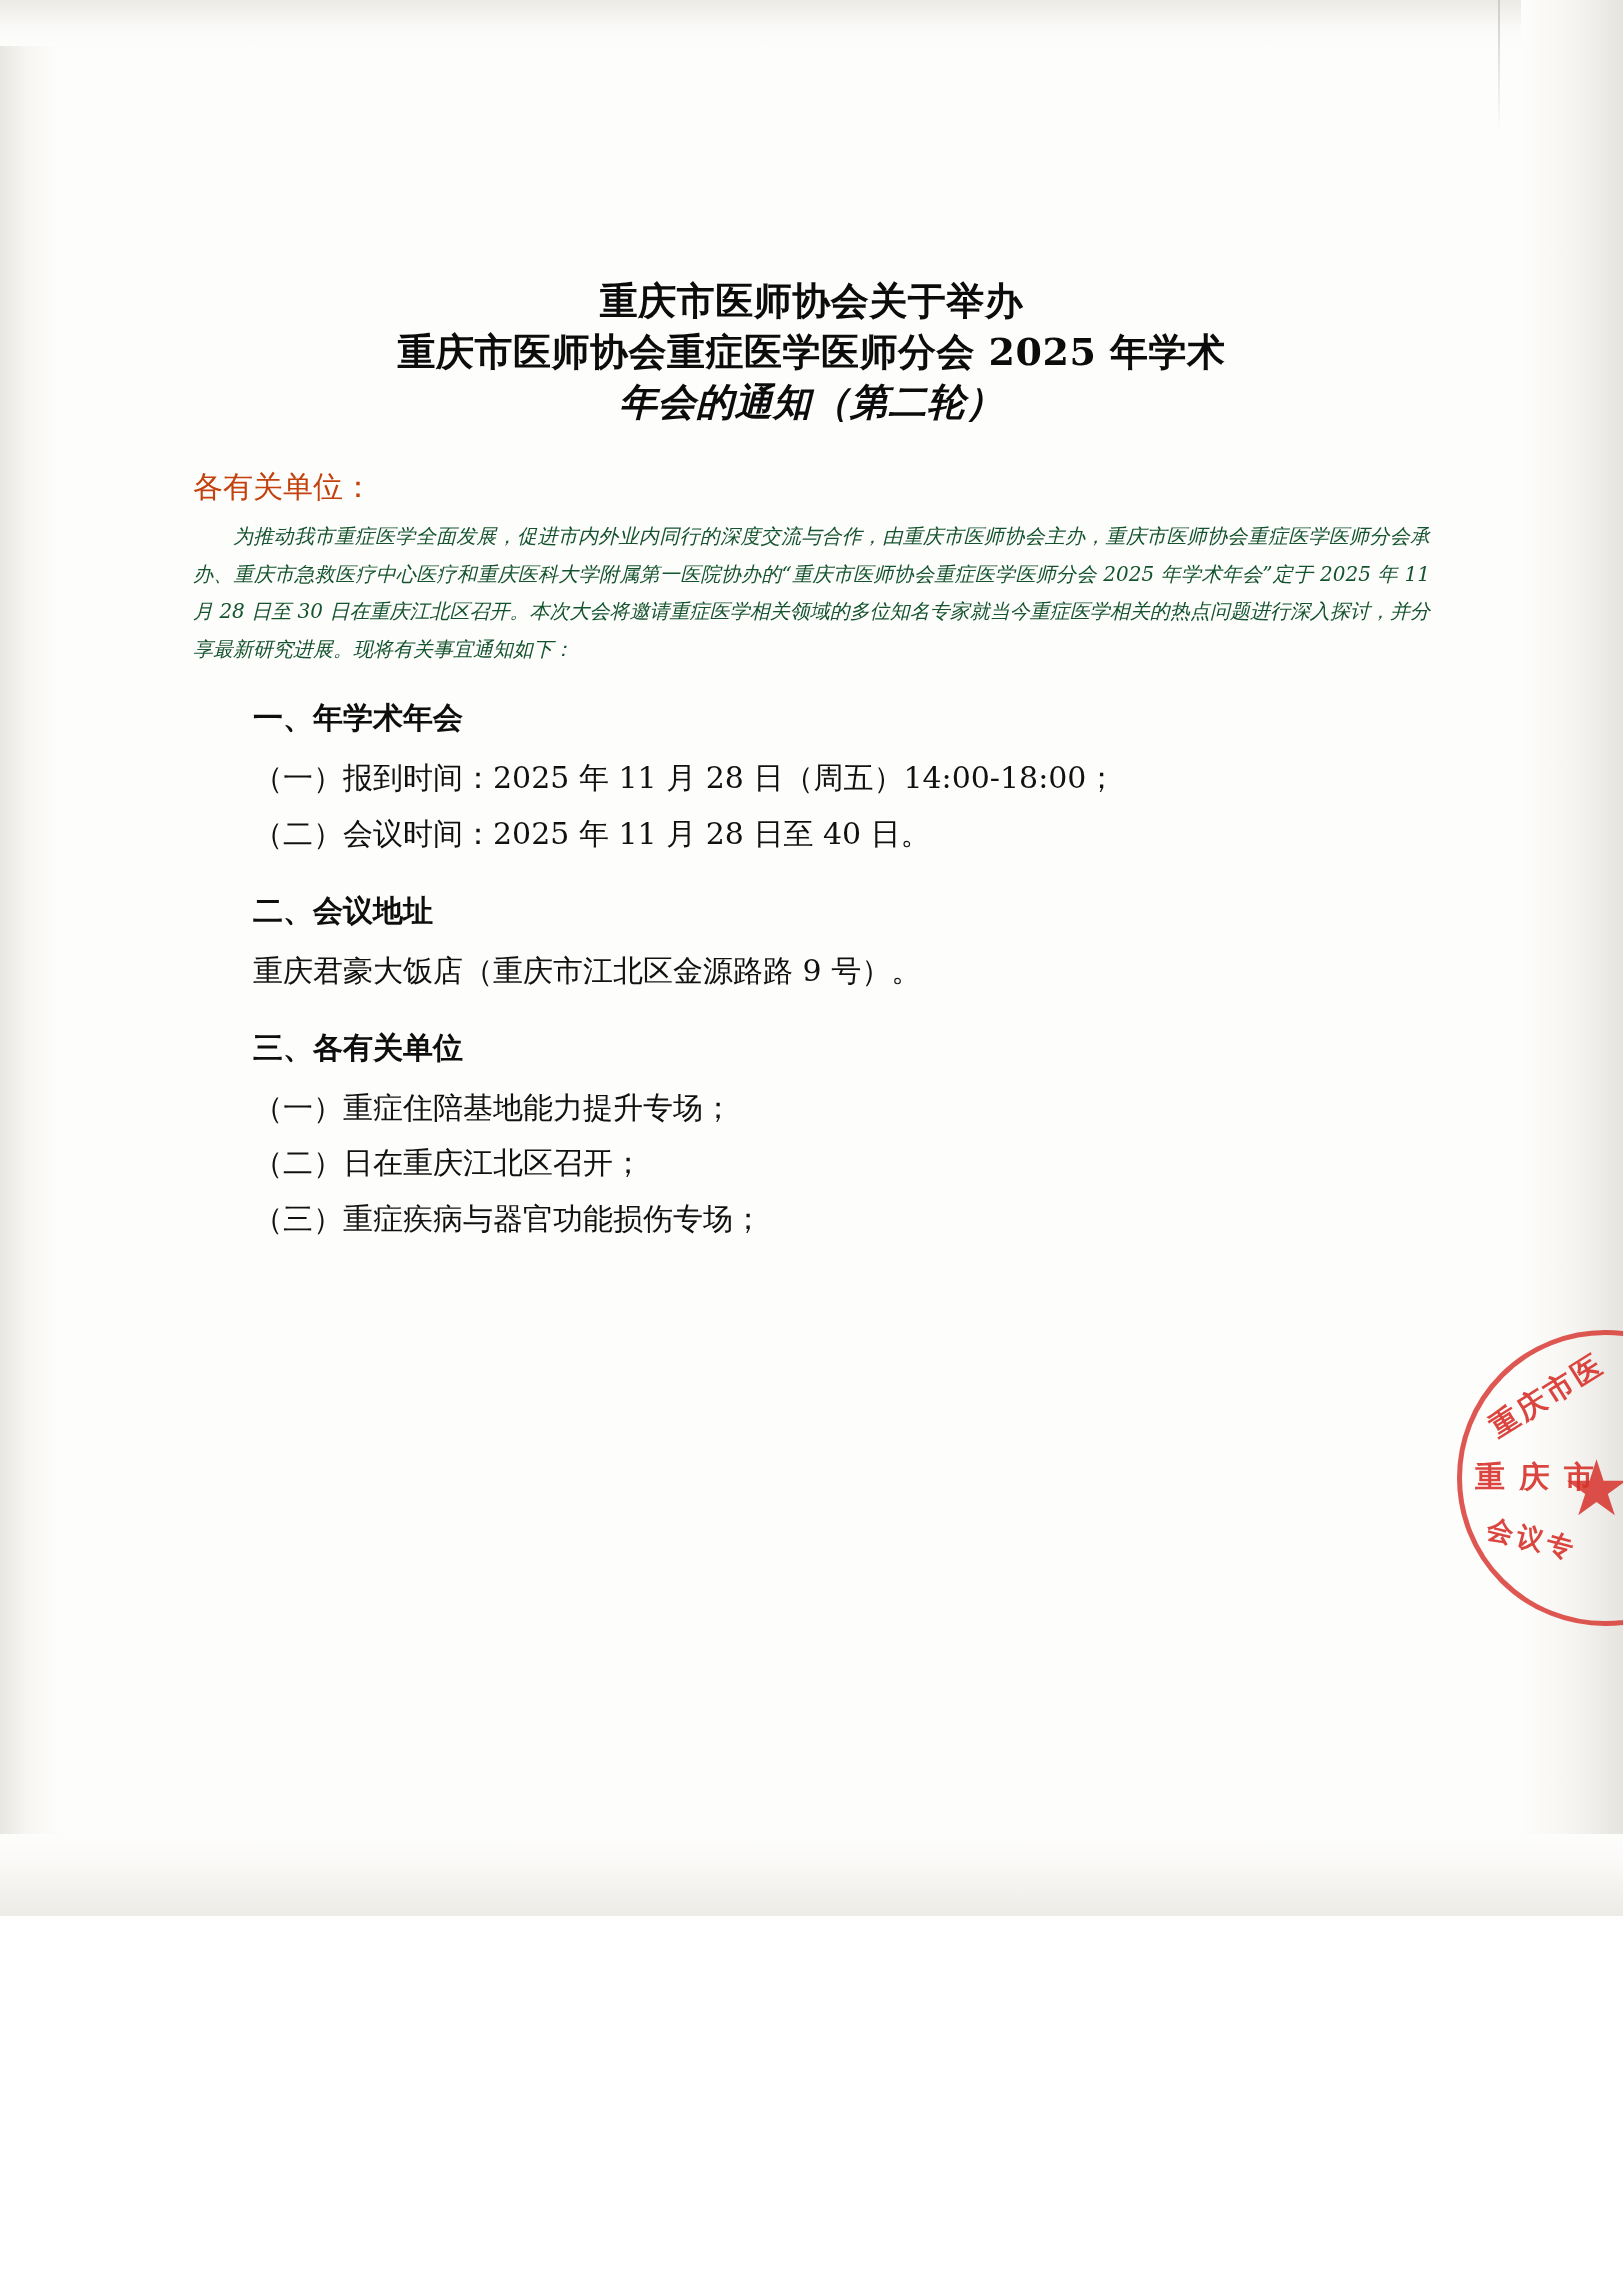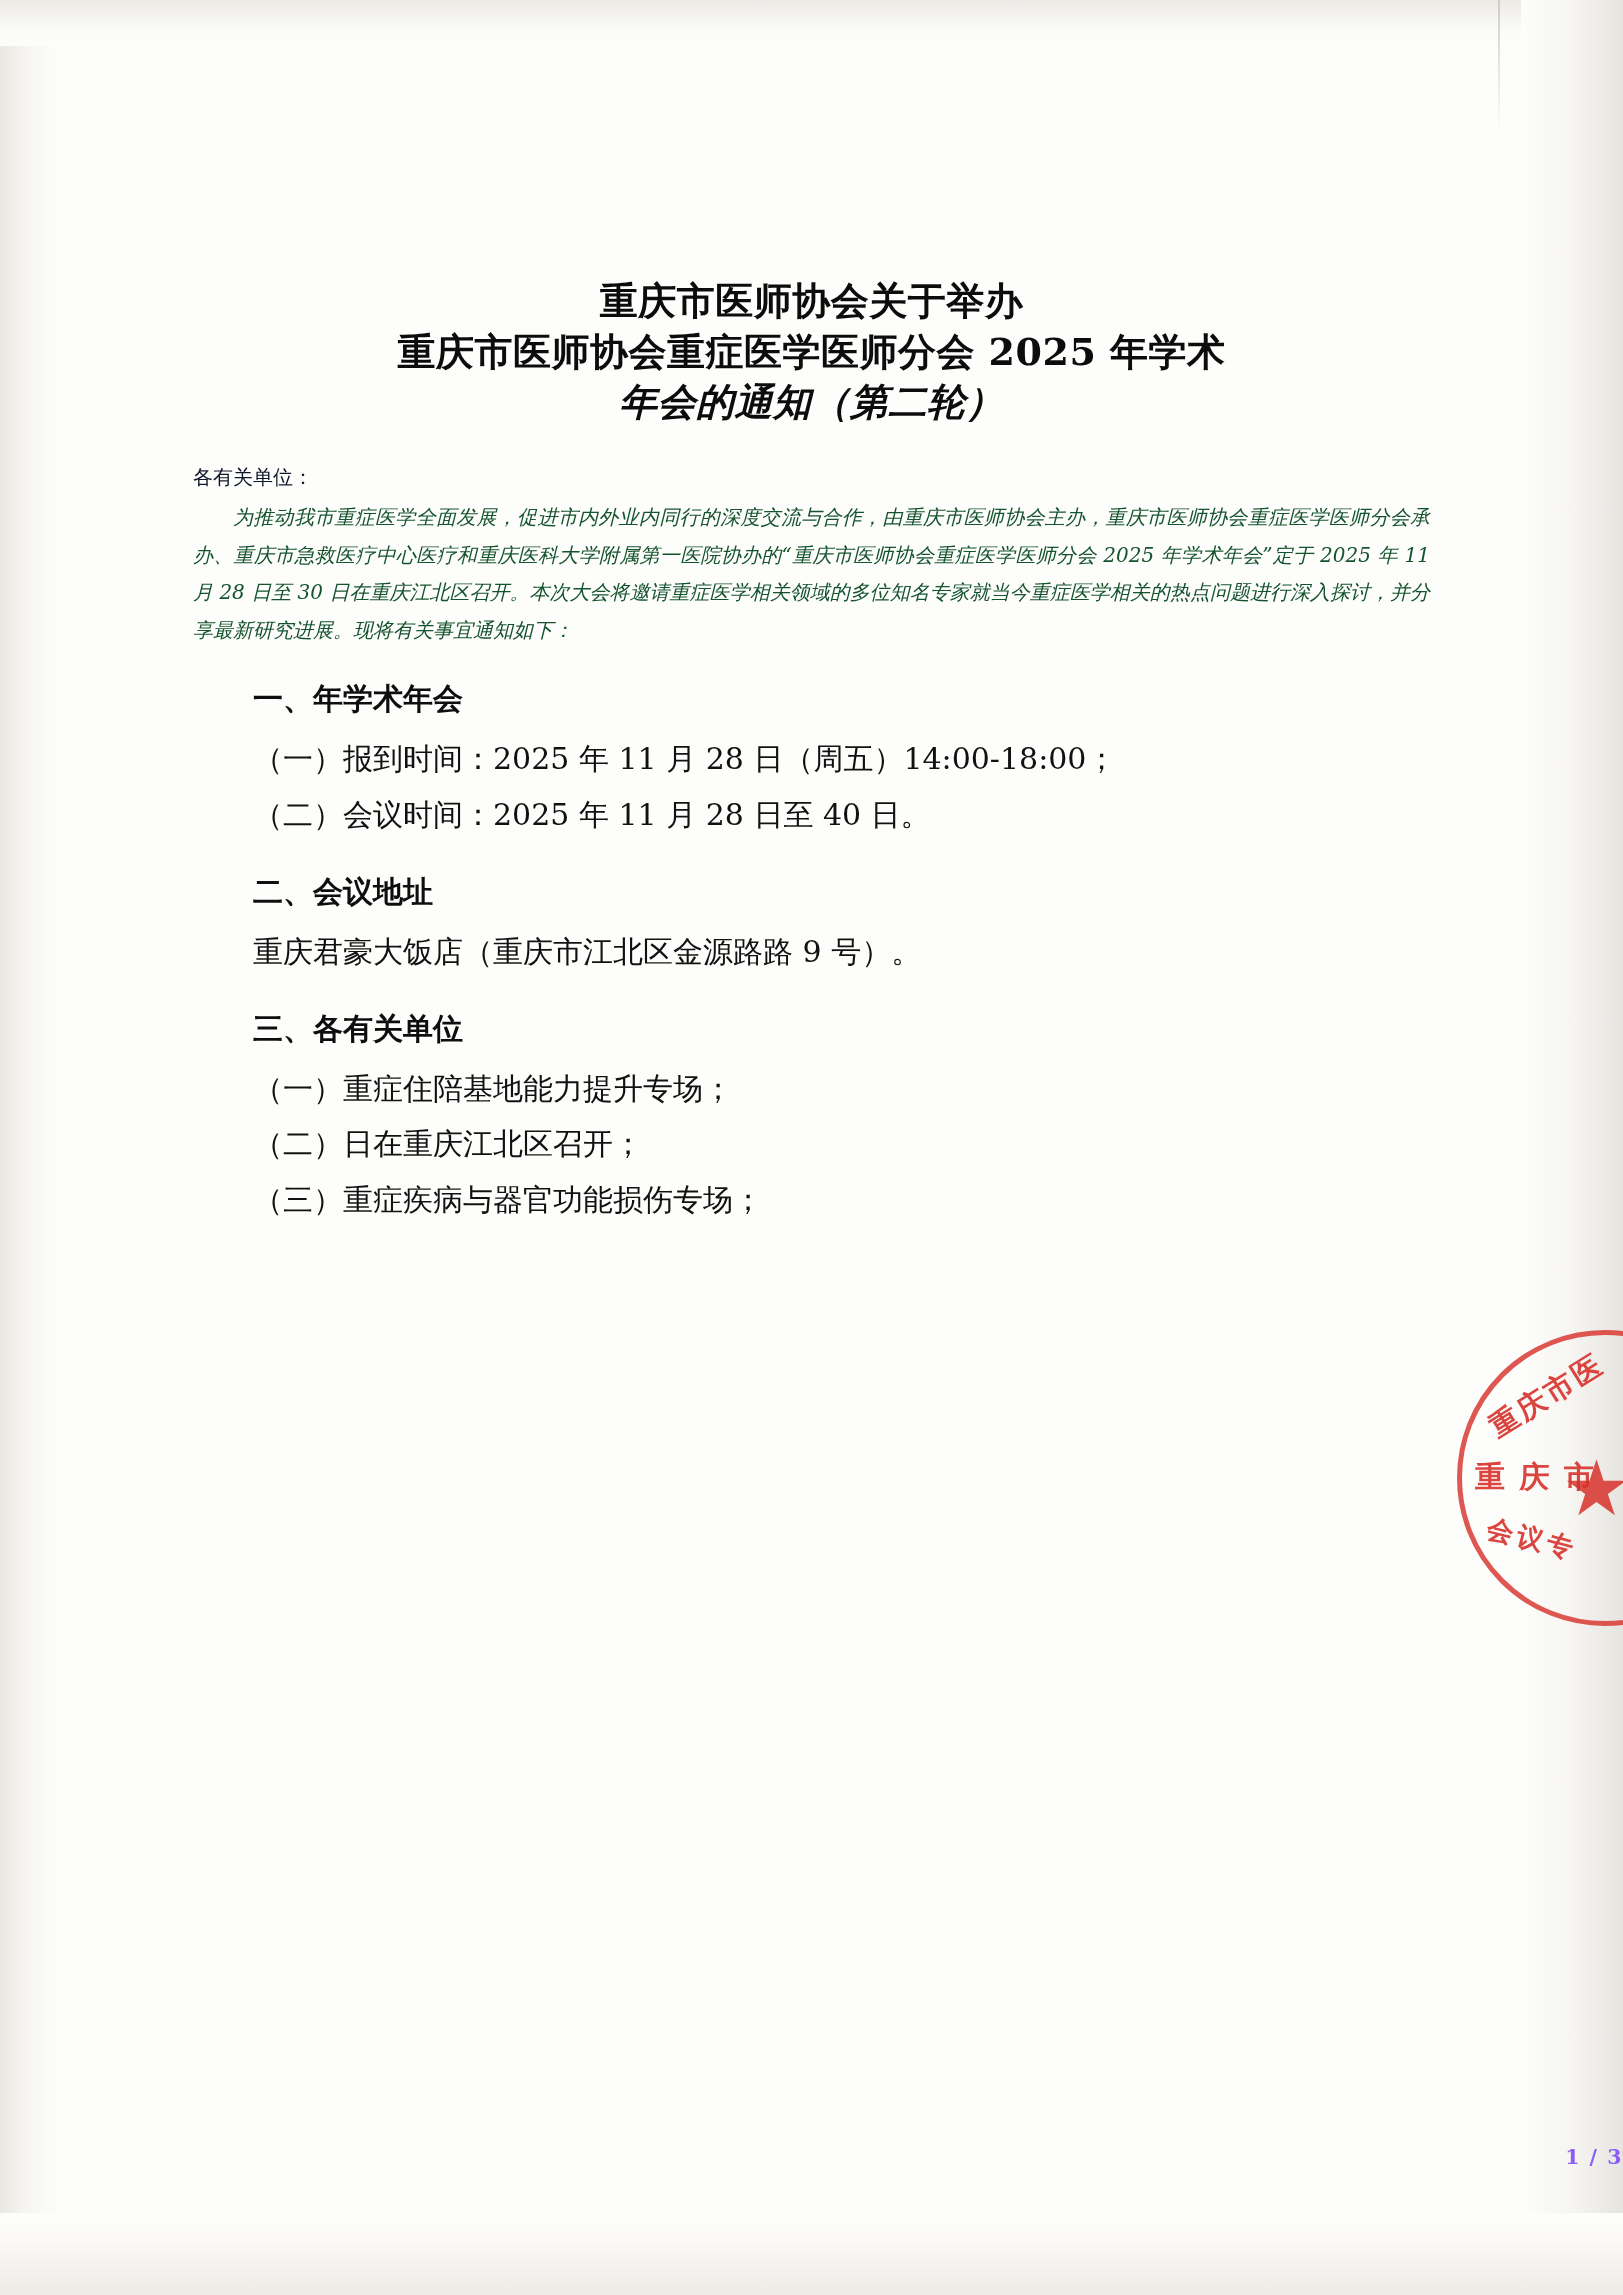--- a/index.html
+++ b/index.html
@@ -6,21 +6,21 @@
     margin: 0;
     padding: 0;
     background: #ffffff;
   }
   body {
     font-family: "DejaVu Sans", sans-serif;
   }
   .page {
     position: relative;
     width: 1623px;
-    height: 2295px;
+    height: 1916px;
     background: #fdfdfb;
     overflow: hidden;
   }
   
   .paper-shade-left {
     position: absolute;
     left: 0; top: 0;
     width: 61px; height: 100%;
     background: linear-gradient(to right, #e9e7e2 0%, #f7f6f3 45%, #fdfdfb 100%);
     pointer-events: none;
@@ -80,23 +80,23 @@
     margin-top: 34px;
     font-family: "DejaVu Serif", serif;
     font-size: 20px;
     line-height: 1.88;
     color: #14532d;
     text-align: justify;
     font-style: italic;
   }
   .salutation {
     font-family: Liberation Serif, serif;
-    font-size: 20px;
+    font-size: 30px;
     line-height: 1.88;
-    color: #0f172a;
+    color: #c2410c;
   }
   .para-indent {
     text-indent: 2em;
   }
 
   .section-heading {
     margin-top: 22.5px;
     margin-bottom: 5.1px;
     font-family: "DejaVu Sans", sans-serif;
     font-weight: bold;

